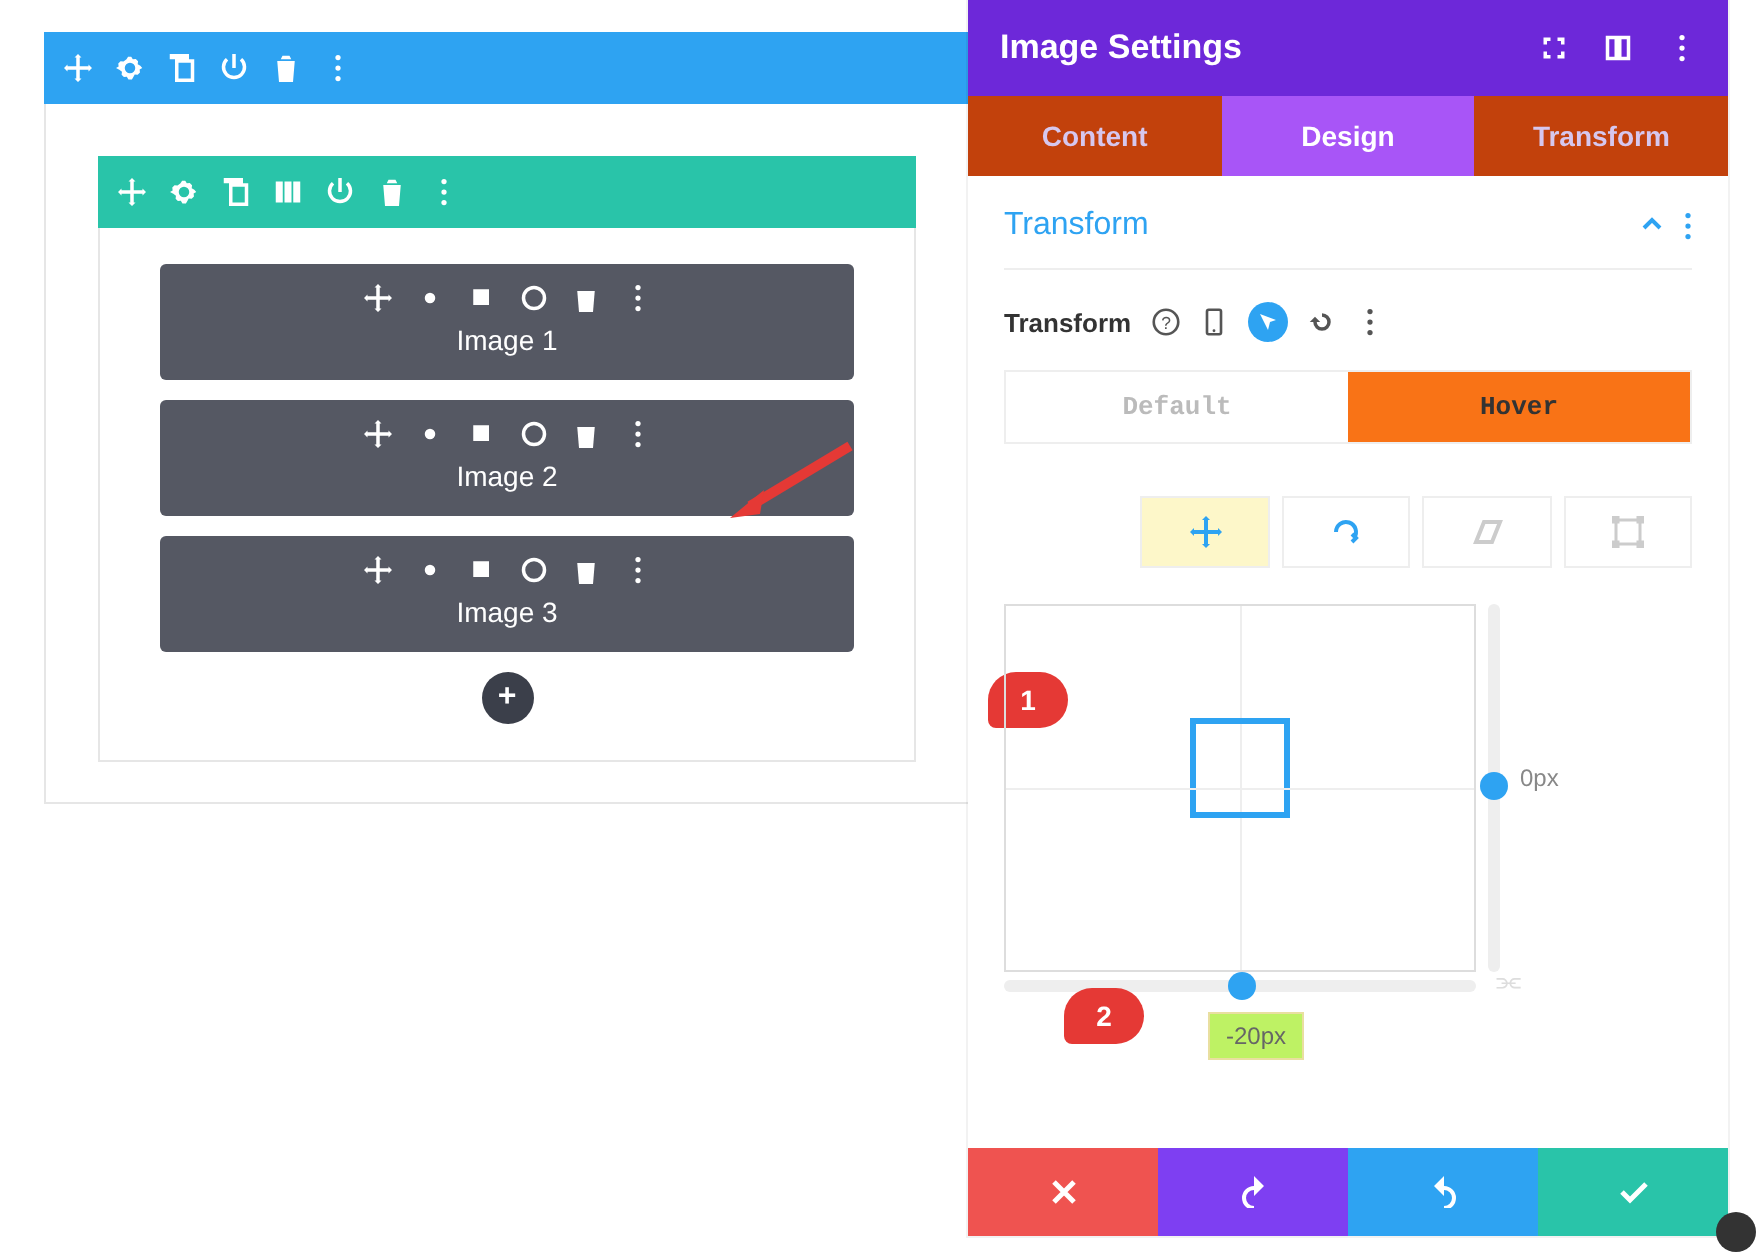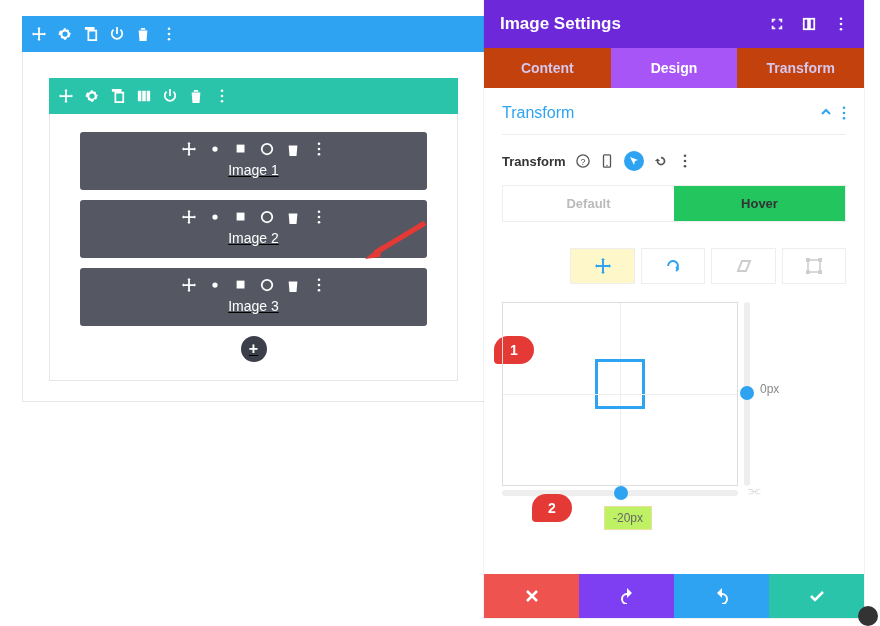--- a/index.html
+++ b/index.html
@@ -1,19 +1,19 @@
 <!DOCTYPE html>
 <html><head>
 <meta charset="utf-8">
 <style>
 * { box-sizing: border-box; margin: 0; padding: 0; }
 body { font-family: -apple-system, BlinkMacSystemFont, "Segoe UI", Arial, sans-serif; background: #fff; width: 880px; height: 626px; position: relative; overflow: hidden; }
 
 
-.builder { position: absolute; left: 22px; top: 16px; width: 463px; text-decoration: underline; }
+.builder { position: absolute; left: 22px; top: 16px; width: 463px; }
 .section-bar { background: #2ea3f2; height: 36px; display: flex; align-items: center; padding: 0 10px; gap: 12px; }
 .section-body { border: 1px solid #e6e6e6; border-top: none; padding: 26px 26px 20px; }
 .row-bar { background: #29c4a9; height: 36px; display: flex; align-items: center; padding: 0 10px; gap: 12px; }
 .row-body { border: 1px solid #e6e6e6; border-top: none; padding: 18px 30px 18px; }
 .module { background: #555863; border-radius: 3px; margin-bottom: 10px; padding: 10px 0 12px; }
 .module-icons { display: flex; justify-content: center; gap: 12px; }
 .module-title { color: #fff; text-align: center; font-size: 14px; margin-top: 6px; }
 .icon { width: 14px; height: 14px; fill: #fff; display: inline-block; }
 .add-circle { width: 26px; height: 26px; border-radius: 50%; background: #3b3f4a; color: #fff; display: flex; align-items: center; justify-content: center; margin: 8px auto 0; font-size: 16px; font-weight: bold; }
 
@@ -31,23 +31,23 @@
 .tab { flex: 1; text-align: center; padding: 12px 0; color: #d6c7ee; font-size: 14px; font-weight: 600; cursor: pointer; }
 .tab.active { background: #a855f7; color: #fff; }
 .panel-body { padding: 16px 18px 0; position: relative; flex: 1; overflow: hidden; }
 .section-title { color: #2ea3f2; font-size: 16px; font-weight: 500; display: flex; justify-content: space-between; align-items: center; padding-bottom: 12px; border-bottom: 1px solid #eee; }
 .section-title .right { display: flex; gap: 10px; color: #2ea3f2; font-size: 14px; }
 .field-row { display: flex; align-items: center; gap: 10px; margin-top: 16px; }
 .field-label { font-size: 13px; font-weight: 600; color: #333; }
 .mini-icon { width: 14px; height: 14px; display: inline-block; }
 .cursor-dot { width: 20px; height: 20px; border-radius: 50%; background: #2ea3f2; display: inline-flex; align-items: center; justify-content: center; }
 .cursor-dot svg { fill: #fff; width: 10px; height: 10px; }
-.state-tabs { display: flex; margin-top: 14px; border: 1px solid #eee; }
+.state-tabs { display: flex; margin-top: 14px; border: 1px solid #eee; font-family: Liberation Mono, monospace; }
 .state-tab { flex: 1; text-align: center; padding: 10px 0; font-size: 13px; font-weight: 600; color: #bbb; }
-.state-tab.active { background: #22c55e; color: #333; }
+.state-tab.active { background: #f97316; color: #333; }
 .transform-types { display: flex; gap: 6px; margin-top: 26px; }
 .ttype { flex: 1; height: 36px; border: 1px solid #eee; display: flex; align-items: center; justify-content: center; color: #bbb; }
 .ttype.active { background: #fdf7c9; color: #2ea3f2; }
 .ttype.rotate { color: #2ea3f2; }
 .offset-box { position: relative; margin-top: 18px; }
 .grid { width: 236px; height: 184px; border: 1px solid #ddd; position: relative; }
 .grid::before, .grid::after { content: ''; position: absolute; background: #eee; }
 .grid::before { left: 50%; top: 0; width: 1px; height: 100%; }
 .grid::after { top: 50%; left: 0; height: 1px; width: 100%; }
 .blue-square { position: absolute; width: 50px; height: 50px; border: 3px solid #2ea3f2; left: 92px; top: 56px; }

